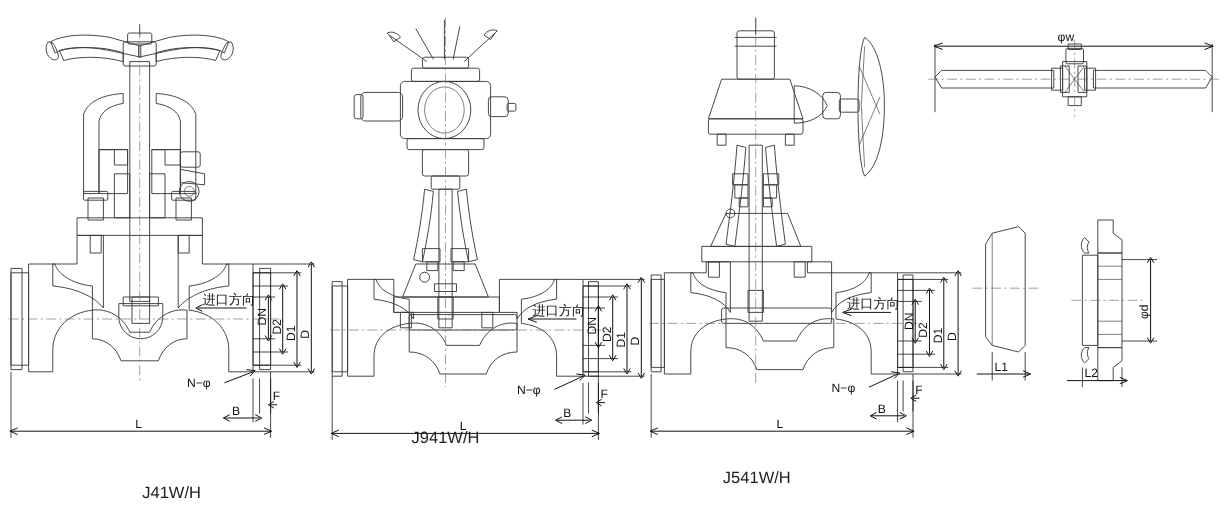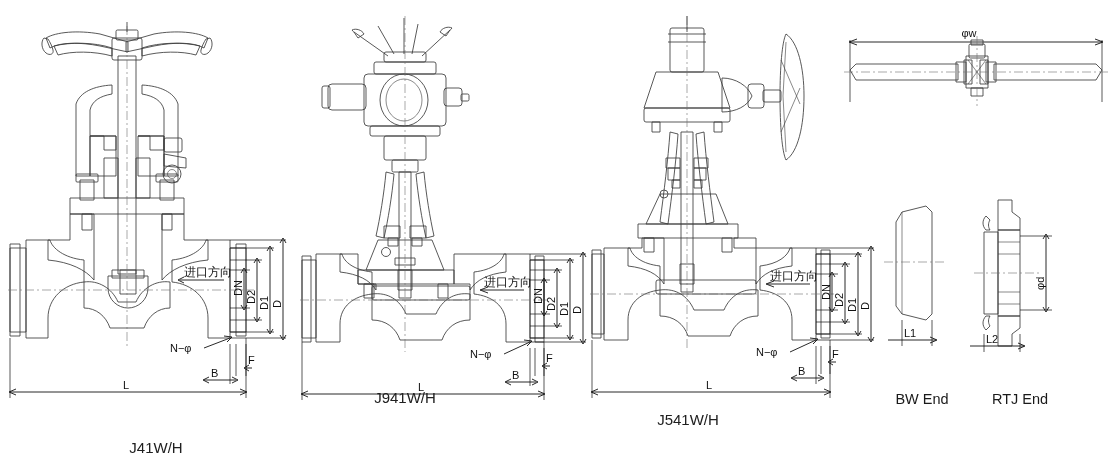--- a/index.html
+++ b/index.html
@@ -486,21 +486,21 @@
 
         <path class="xl" d="M2,332 L2,390"></path>
         <path class="xl" d="M240,332 L240,390"></path>
         <path class="dl" d="M2,384 L240,384"></path>
         <path class="dl" d="M8,381 L1,384 L8,387"></path>
         <path class="dl" d="M234,381 L241,384 L234,387"></path>
         <text class="dim-txt" x="116" y="381">L</text>
       </g>
     </svg>
   </div>
-  <div class="pane" style="left:590px;top:405px;width:300px;height:30px;">
+  <div class="pane" style="left:590px;top:419px;width:300px;height:30px;">
     <svg width="300" height="30" viewBox="0 0 300 30">
       <text class="model-label" x="98" y="20">J541W/H</text>
     </svg>
   </div>
 
   <div class="pane" style="left:838px;top:16px;width:276px;height:100px;">
     <svg width="276" height="100" viewBox="0 0 276 100">
 
       <path class="xl" d="M12,24 L12,86"></path>
       <path class="xl" d="M264,24 L264,86"></path>
@@ -567,20 +567,14 @@
       <text class="dim-txt" x="84" y="94" transform="rotate(-90 84 94)">φd</text>
 
       <path class="xl" d="M24,138 L24,156"></path>
       <path class="xl" d="M60,138 L60,156"></path>
       <path class="dl" d="M10,150 L64,150"></path>
       <path class="dl" d="M58,147 L65,150 L58,153"></path>
       <text class="dim-txt" x="26" y="147">L2</text>
     </svg>
   </div>
 
-  <div class="pane" style="left:878px;top:384px;width:230px;height:30px;">
-    <svg width="230" height="30" viewBox="0 0 230 30">
-      <text class="end-label" x="44" y="20">BW End</text>
-      <text class="end-label" x="142" y="20">RTJ End</text>
-    </svg>
-  </div>
 
 </div>
 
 </body></html>

